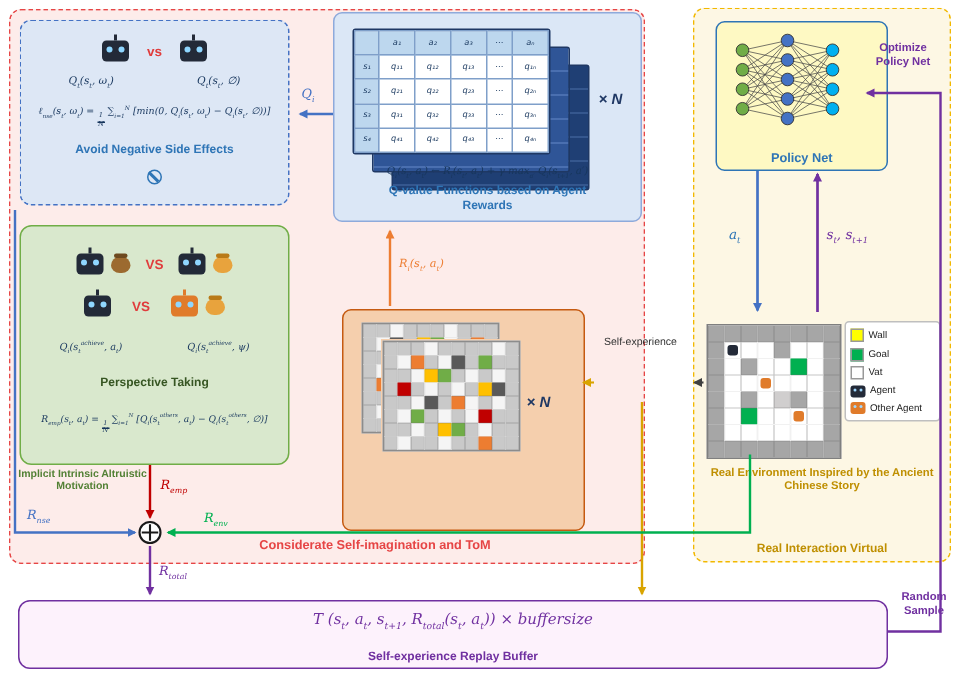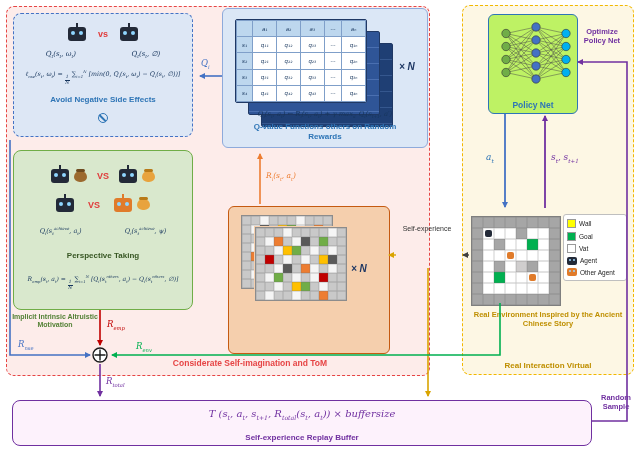--- a/index.html
+++ b/index.html
@@ -55,21 +55,21 @@
   .timesN{font-size:10px;font-weight:bold;font-style:italic;color:#1f3864}
   .q-update{position:absolute;left:0;right:0;top:101px;text-align:center;font-size:6.8px;color:#17365d}
   .q-title{position:absolute;left:0;right:0;top:113px;text-align:center;color:#2e75b6;font-weight:bold;font-size:8px;padding:0 30px;line-height:1.2}
 
   
   .imag-box{position:absolute;left:228px;top:206px;width:162px;height:148px;border:1.6px solid #c55a11;border-radius:6px;background:#f5cfad;z-index:2}
   .pixgrid{position:absolute;border:1px solid #8c8c8c;background:#fff;display:grid}
   .imag-title{position:absolute;left:0;right:0;top:108px;text-align:center;color:#c55a11;font-weight:bold;font-size:8px;padding:0 22px;line-height:1.25}
 
   
-  .policy-box{position:absolute;left:25px;top:8px;width:90px;height:100px;background:#bef264;border:1.5px solid #2e75b6;border-radius:6px}
+  .policy-box{position:absolute;left:14px;top:8px;width:115px;height:100px;background:#fef9c3;border:1.5px solid #2e75b6;border-radius:6px}
   .policy-label{position:absolute;left:0;right:0;bottom:3px;text-align:center;color:#2e75b6;font-weight:bold;font-size:8.5px}
   .env-grid{position:absolute;left:8px;top:210px;border:1px solid #7f7f7f;display:grid;background:#fff}
   .cellbot{width:72%;height:58%;margin:20% auto 0;background:#232a38;border-radius:2px}
   .cellbot.o{background:#e07b2a}
   .legend{position:absolute;left:100px;top:208px;width:64px;background:#fff;border:1px solid #bfbfbf;border-radius:3px;padding:4px 3px;display:flex;flex-direction:column;gap:3.5px;font-size:6.5px;color:#222}
   .leg-row{display:flex;align-items:center;gap:3px}
   .swatch{width:9px;height:9px;border:0.6px solid #999;flex:none}
   .legbot{width:10px;height:8px;background:#232a38;border-radius:2px;position:relative;flex:none}
   .legbot::after{content:"";position:absolute;top:2px;left:2px;width:2px;height:2px;border-radius:50%;background:#9fd8ff;box-shadow:4px 0 0 #9fd8ff}
   .legbot.o{background:#e07b2a}
@@ -339,21 +339,21 @@
                 <td>q₄₃</td>
                 <td>⋯</td>
                 <td>q₄ₙ</td>
               </tr>
             </tbody>
           </table>
       </div>
     </div>
     <div class="timesN" style="position:absolute;left:176px;top:52px">× N</div>
     <div class="q-update math">Q<sub>i</sub>(s<sub>t</sub>, a<sub>t</sub>) ← R<sub>i</sub>(s<sub>t</sub>, a<sub>t</sub>) + γ max<sub>a′</sub> Q<sub>i</sub>(s<sub>t+1</sub>, a′)</div>
-    <div class="q-title">Q-value Functions others on Random Rewards</div>
+    <div class="q-title">Q-value Functions based on Agent Rewards</div>
   </div>
 
   <div class="imag-box">
     <div id="imag-grid-back" class="pixgrid" style="left: 12px; top: 8px; display: grid; grid-template-columns: repeat(10, 9px); grid-auto-rows: 9px;">
         <div style="background: rgb(201, 201, 201); box-shadow: rgba(110, 110, 110, 0.4) 0px 0px 0px 0.4px inset;"></div>
         <div style="background: rgb(201, 201, 201); box-shadow: rgba(110, 110, 110, 0.4) 0px 0px 0px 0.4px inset;"></div>
         <div style="background: rgb(245, 245, 245); box-shadow: rgba(110, 110, 110, 0.4) 0px 0px 0px 0.4px inset;"></div>
         <div style="background: rgb(201, 201, 201); box-shadow: rgba(110, 110, 110, 0.4) 0px 0px 0px 0.4px inset;"></div>
         <div style="background: rgb(201, 201, 201); box-shadow: rgba(110, 110, 110, 0.4) 0px 0px 0px 0.4px inset;"></div>
         <div style="background: rgb(201, 201, 201); box-shadow: rgba(110, 110, 110, 0.4) 0px 0px 0px 0.4px inset;"></div>

